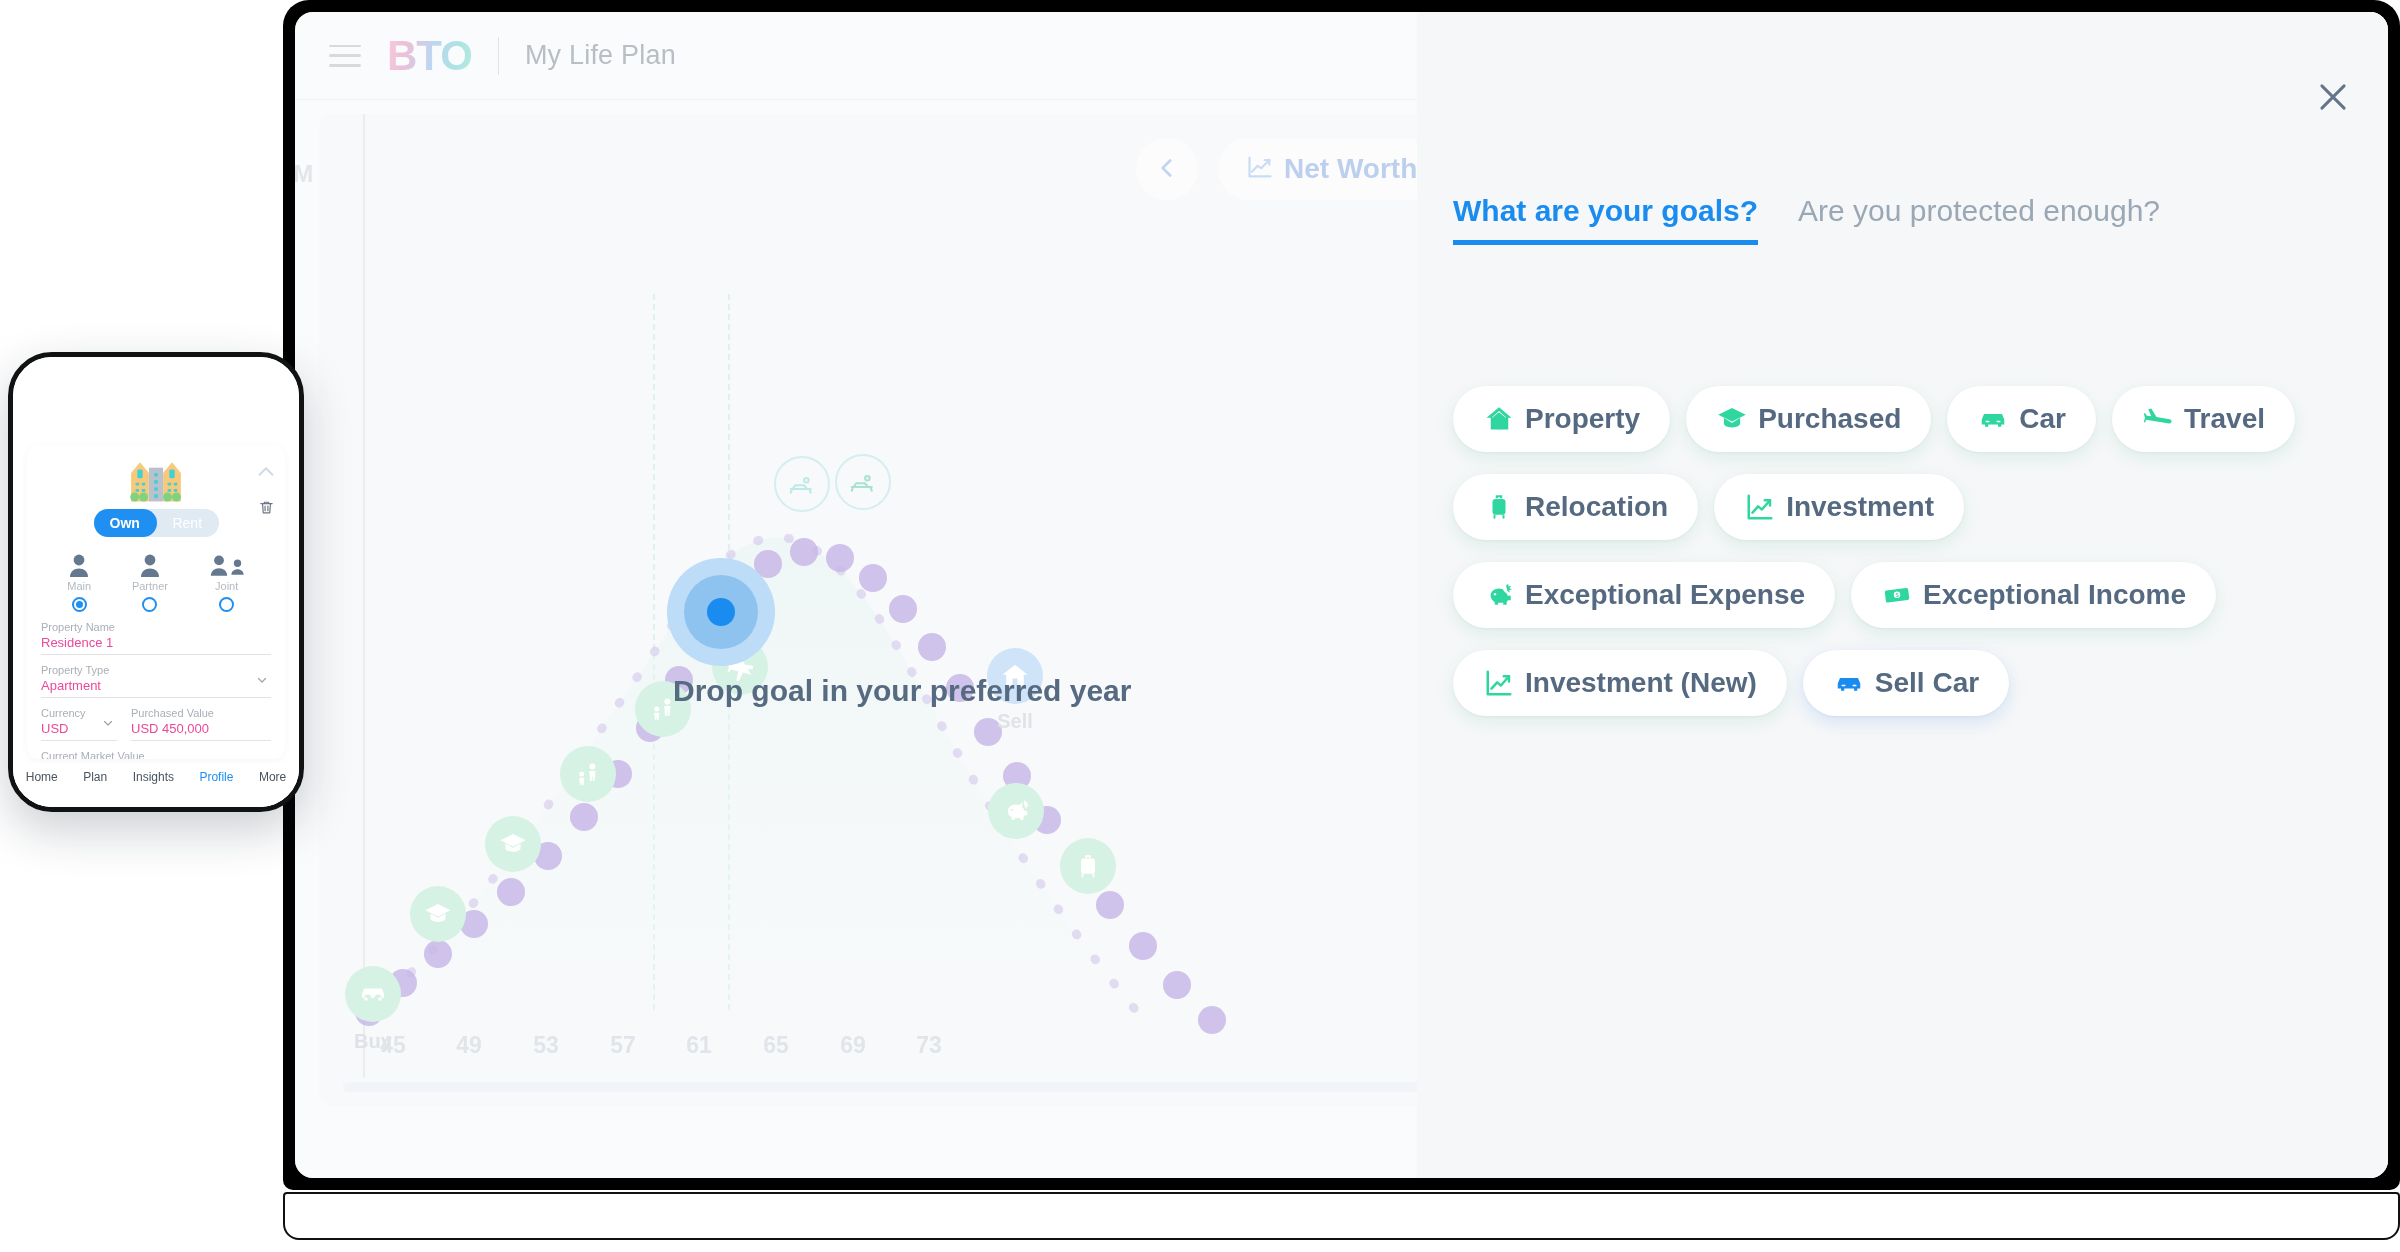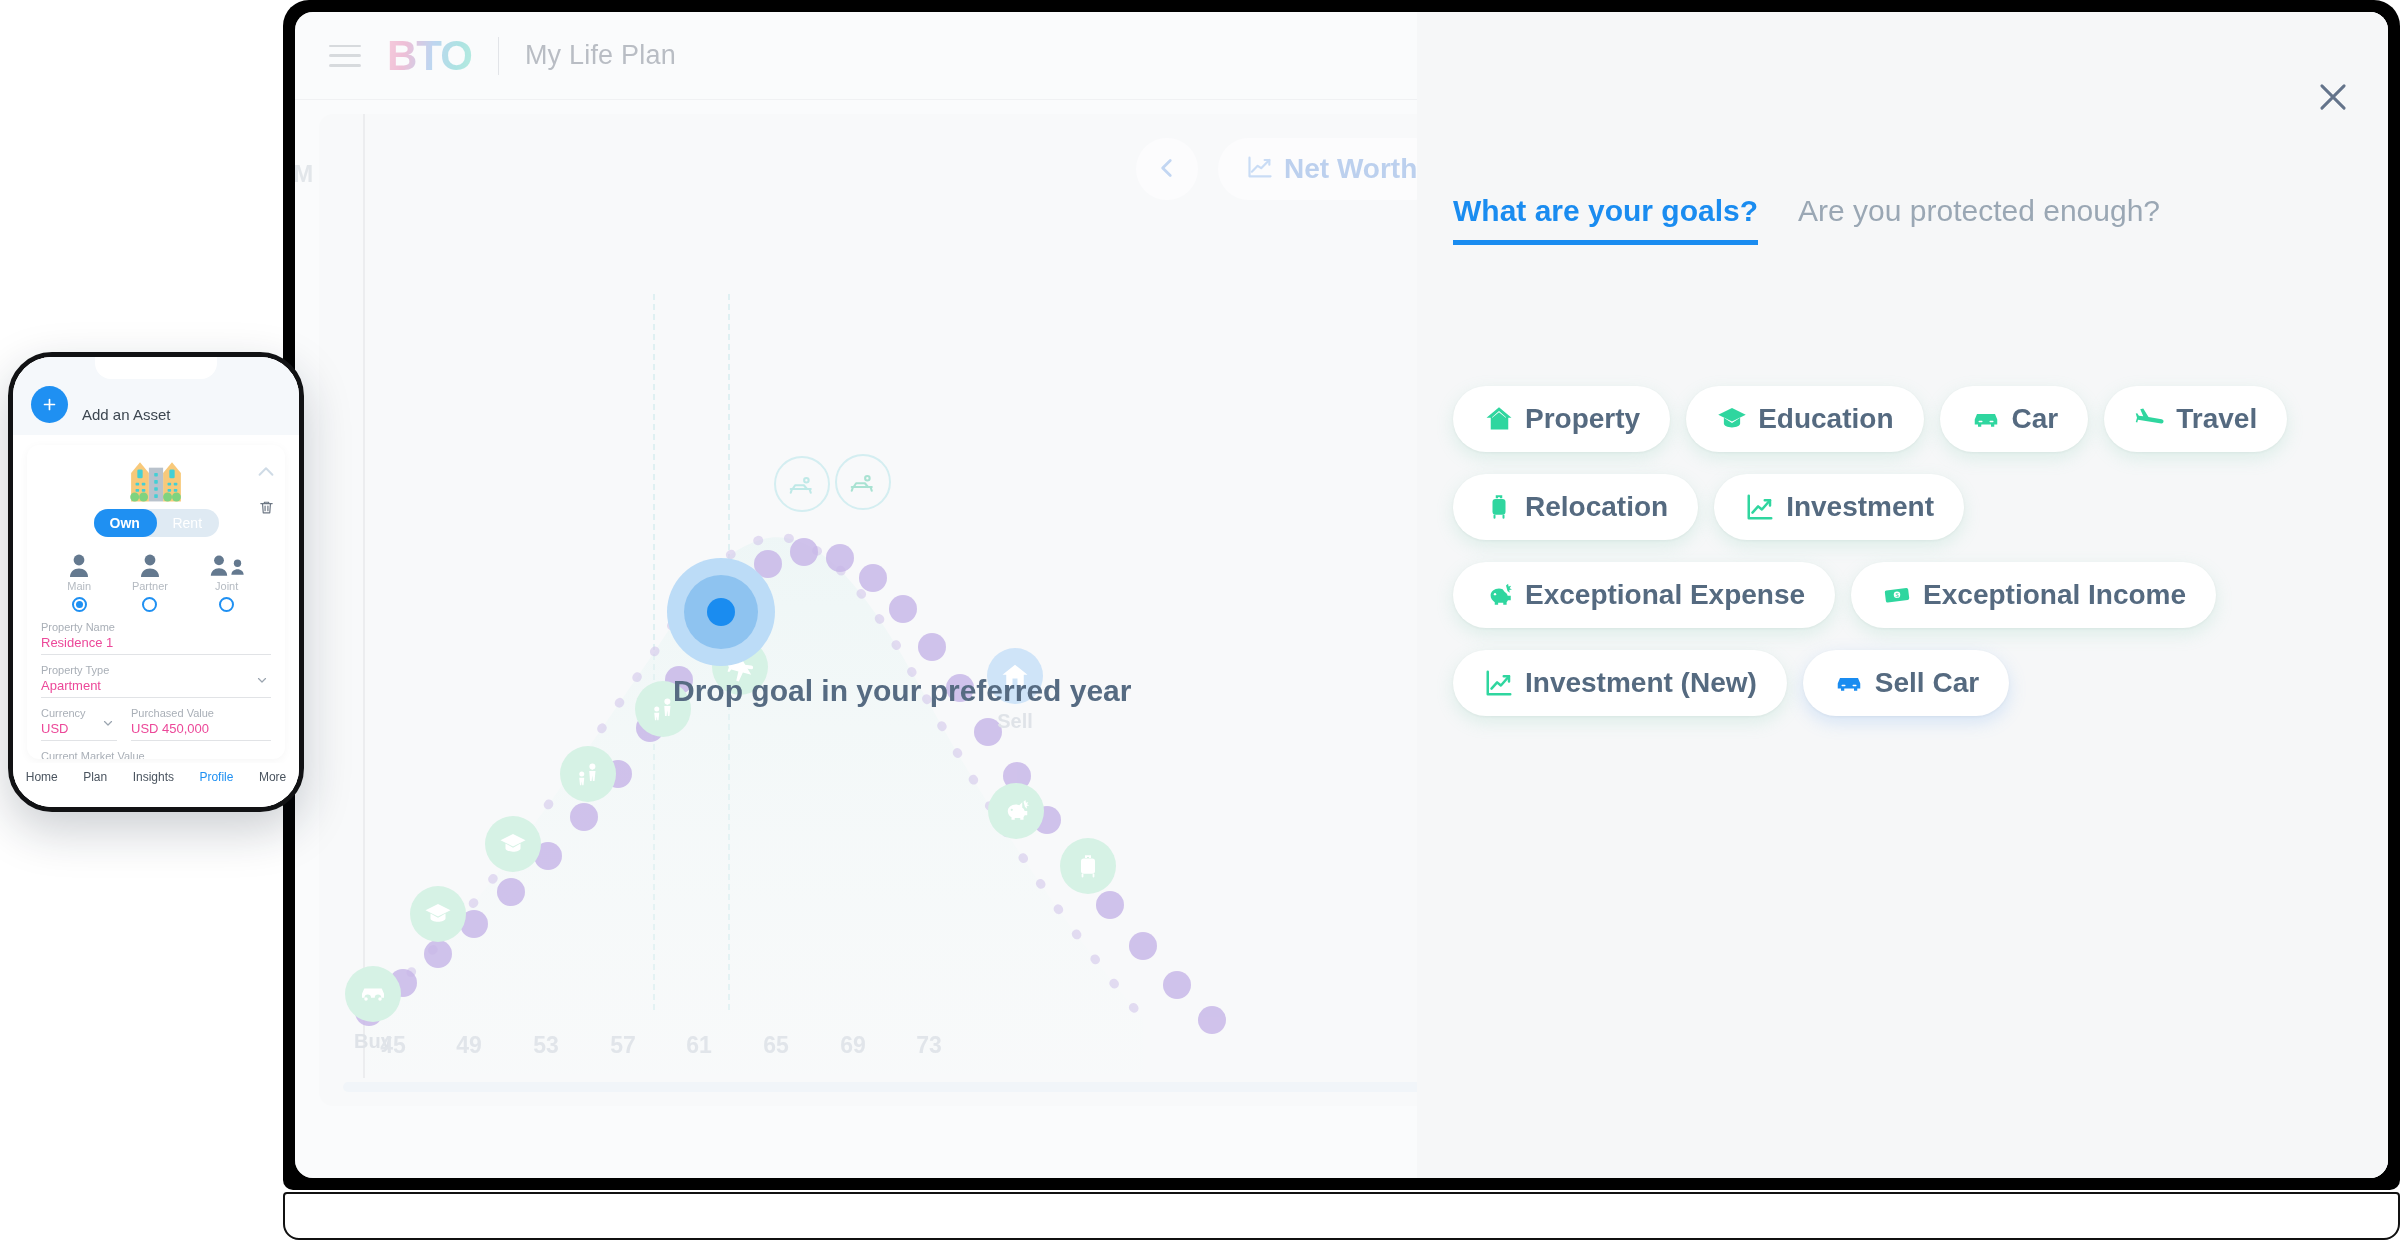--- a/index.html
+++ b/index.html
@@ -437,21 +437,21 @@
             <span class="chip-label">Property</span>
           </button>
 
           <button class="goal-chip">
             <span class="chip-icon">
               <svg viewBox="0 0 24 24" fill="#2fd69f">
                   <path d="M12 3.2 L23 8.6 L12 14 L1 8.6 Z"></path>
                   <path d="M5.5 11 v4.6 c0 1.7 2.9 3.1 6.5 3.1 s6.5-1.4 6.5-3.1 V11 L12 15.2 Z"></path>
                 </svg>
             </span>
-            <span class="chip-label">Education</span>
+            <span class="chip-label">Purchased</span>
           </button>
 
           <button class="goal-chip">
             <span class="chip-icon">
               <svg viewBox="0 0 24 24" fill="#2fd69f">
                   <path d="M3 16.4 v-4 l1.8-4.4 h14.4 l1.8 4.4 v4 h-2.4 v1.8 h-2.6 v-1.8 H8.2 v1.8 H5.6 v-1.8 Z"></path>
                   <rect x="6" y="13.4" width="3.2" height="1.1" rx=".5" fill="#ffffff"></rect>
                   <rect x="14.8" y="13.4" width="3.2" height="1.1" rx=".5" fill="#ffffff"></rect>
                 </svg>
             </span>
@@ -535,30 +535,20 @@
 
         </div>
       </div>
 
     </div>
   </div>
   <div id="laptop-base"></div>
 
   <div id="phone-frame">
     <div id="phone-screen">
-      <div id="phone-topbar">
-        <button id="add-asset-btn">
-          <span>
-            <svg width="17" height="17" viewBox="0 0 24 24" fill="none" stroke="#ffffff" stroke-width="2.4" stroke-linecap="round">
-                <path d="M12 5 v14 M5 12 h14"></path>
-              </svg>
-          </span>
-        </button>
-        <span id="add-asset-label">Add an Asset</span>
-      </div>
       <div id="phone-notch"></div>
 
       <div id="asset-card">
 
         <button id="collapse-btn">
           <svg width="22" height="22" viewBox="0 0 24 24" fill="none" stroke="#cfdbe6" stroke-width="2.2" stroke-linecap="round" stroke-linejoin="round">
               <path d="M5 15 L12 8 L19 15"></path>
             </svg>
         </button>
         <button id="delete-btn">

